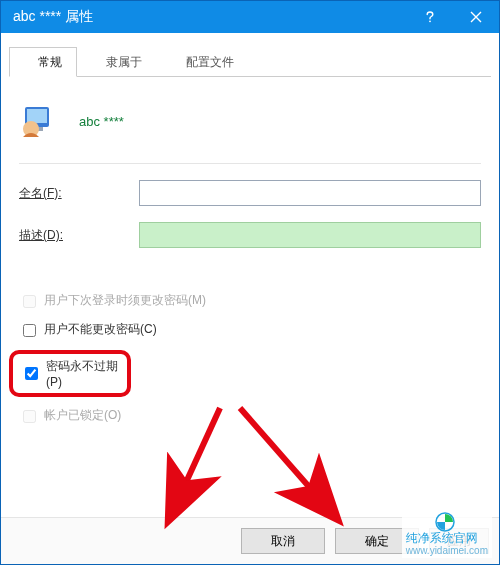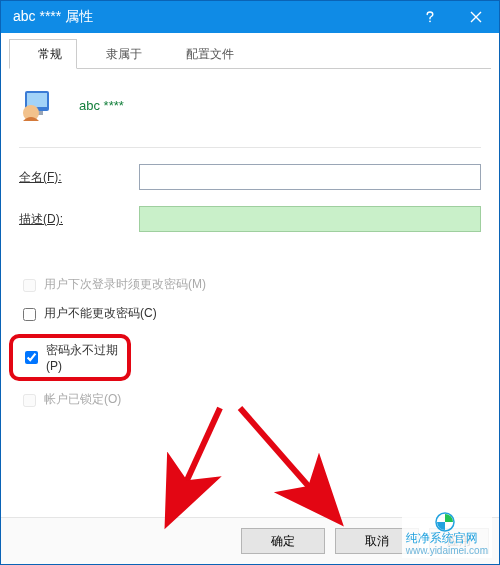--- a/index.html
+++ b/index.html
@@ -13,20 +13,21 @@
     position: relative;
     overflow: hidden;
   }
   .window {
     width: 500px;
     height: 565px;
     border: 1px solid #0a63b6;
     background: #fff;
     display: flex;
     flex-direction: column;
+    gap: 8px;
   }
   .titlebar {
     height: 32px;
     background: #0f8be6;
     display: flex;
     align-items: center;
     color: #fff;
     font-size: 14px;
     padding-left: 12px;
   }
@@ -231,22 +232,22 @@
 
 
     <div class="chk disabled">
       <input type="checkbox" disabled="" style="">
       <span>帐户已锁定(O)</span>
     </div>
 
   </div>
 
   <div class="bottombar">
+    <button>取消</button>
     <button>确定</button>
-    <button>取消</button>
     <button class="apply">应用</button>
   </div>
 
 </div>
 
 <svg class="arrows" width="240" height="140">
   <defs>
     <marker id="ah" markerWidth="14" markerHeight="14" refX="9" refY="5" orient="auto">
       <path d="M0,0 L12,5 L0,10 L3,5 Z" fill="#e30613"></path>
     </marker>

